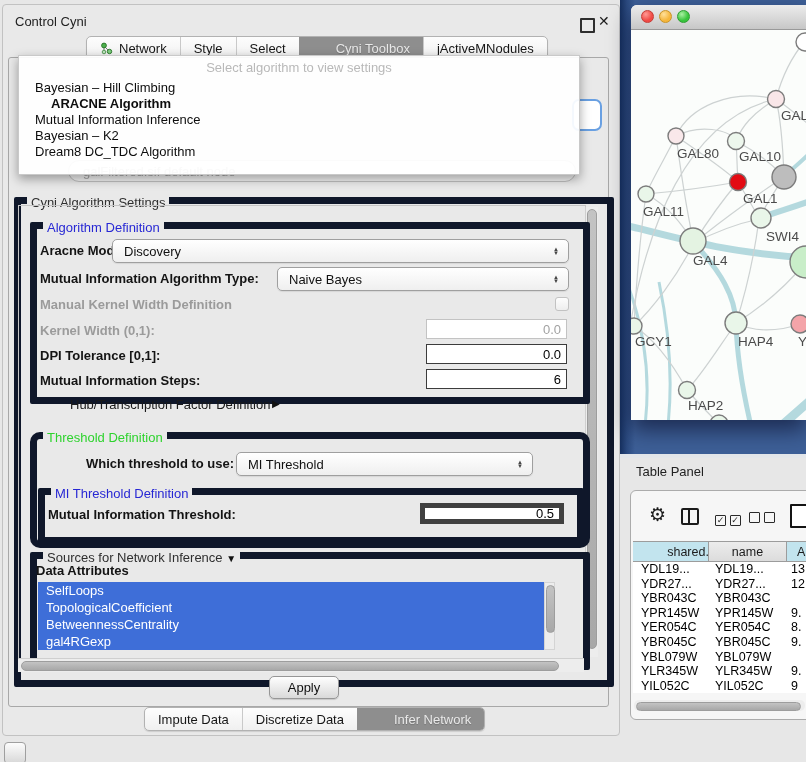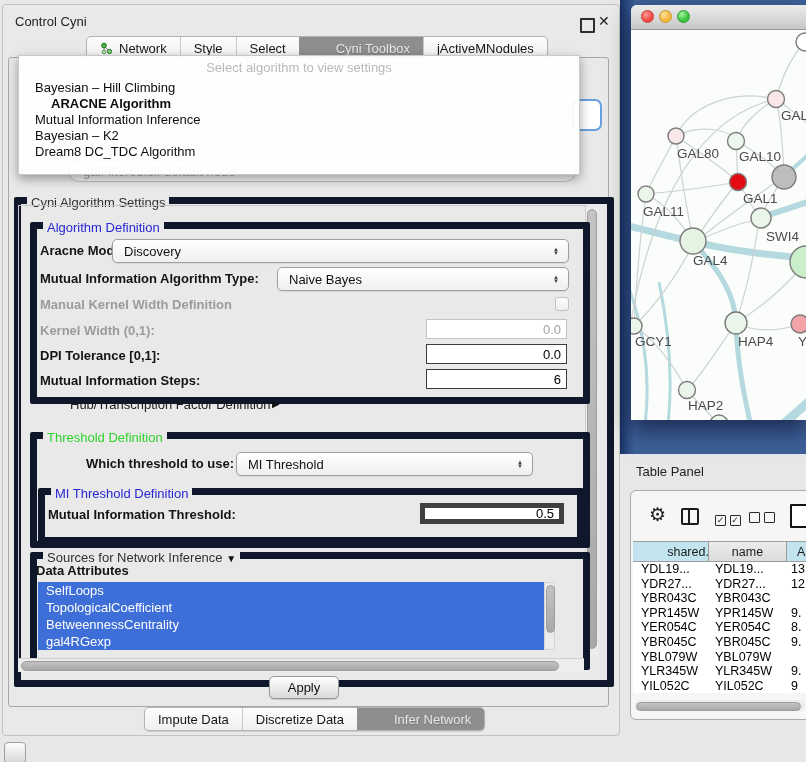--- a/index.html
+++ b/index.html
@@ -170,21 +170,21 @@
   <span class="abs lbl dis" style="left:40px;top:323px;">Kernel Width (0,1):</span>
   <input class="abs field dis" style="left: 426px; top: 319px; width: 141px; height: 20px;" value="0.0">
   <span class="abs lbl" style="left:40px;top:348px;">DPI Tolerance [0,1]:</span>
   <input class="abs field strong" style="left: 426px; top: 344px; width: 141px; height: 20px;" value="0.0">
   <span class="abs lbl" style="left:40px;top:373px;">Mutual Information Steps:</span>
   <input class="abs field strong" style="left: 426px; top: 369px; width: 141px; height: 20px;" value="6">
 
   <span class="abs plain" style="left:38px;top:397px;margin-left:32px;">Hub/Transcription Factor Definition</span>
   <span class="abs tri" style="left:272px;top:398px;">▶</span>
 
-  <div class="abs grp" style="left:30px;top:432px;width:546px;height:102px;">
+  <div class="abs grp" style="left:30px;top:432px;width:546px;height:102px;border-radius:10px;">
     <span class="grp-ttl green">Threshold Definition</span>
   </div>
   <span class="abs lbl" style="left:86px;top:456px;">Which threshold to use:</span>
   <div class="abs combo" style="left:236px;top:452px;width:295px;">
     <span class="combo-text">MI Threshold</span>
     <span class="combo-arrows">
         <i>▲</i>
         <i>▼</i>
       </span>
   </div>

